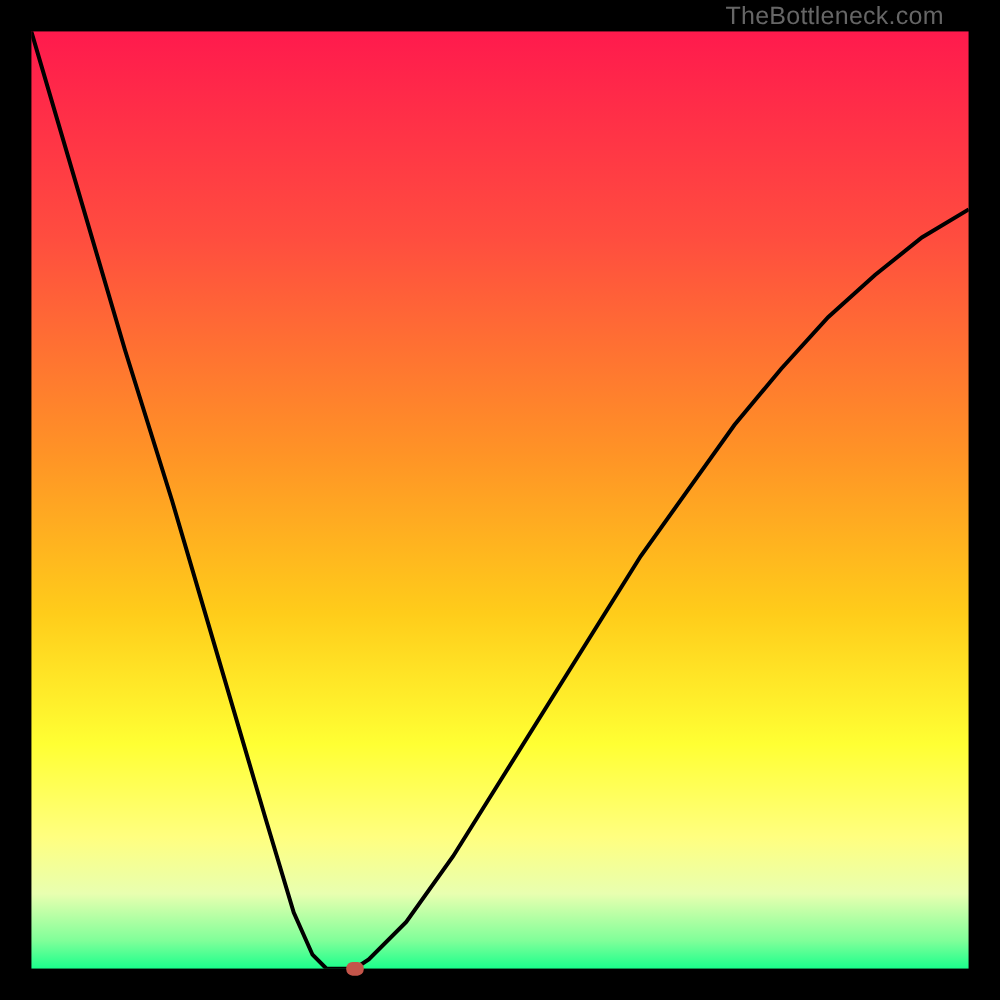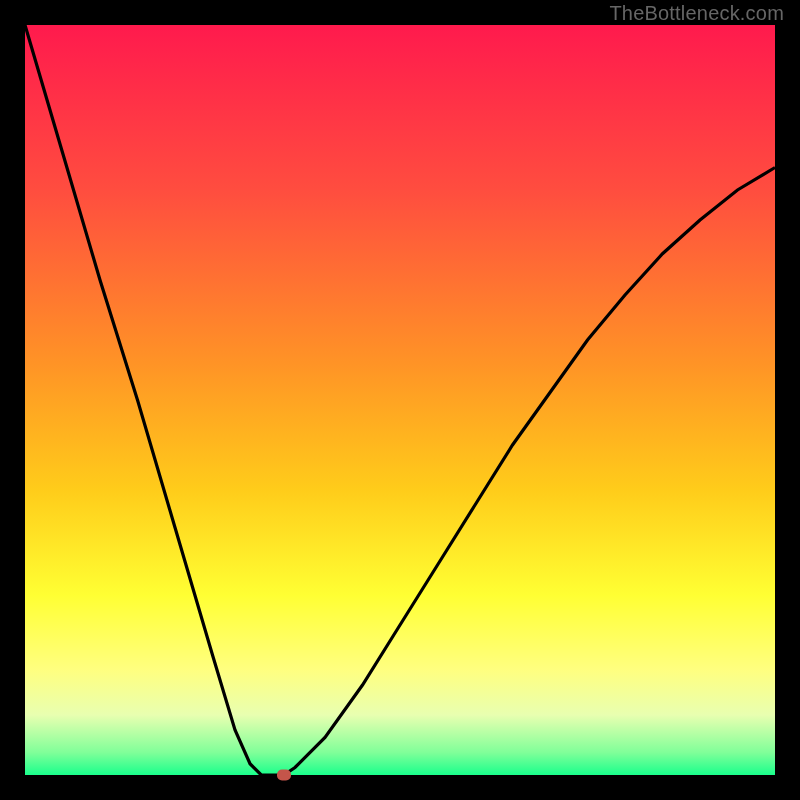--- a/index.html
+++ b/index.html
@@ -7,21 +7,21 @@
     padding: 0;
     width: 800px;
     height: 800px;
     background: #000;
     position: relative;
     font-family: Arial, sans-serif;
   }
   .watermark {
     position: absolute;
     top: 2px;
-    right: 16px;
+    right: 45px;
     color: #666;
     font-size: 20px;
     font-weight: 500;
     z-index: 10;
     letter-spacing: 0.2px;
   }
   .plot-area {
     position: absolute;
     left: 25px;
     top: 25px;

